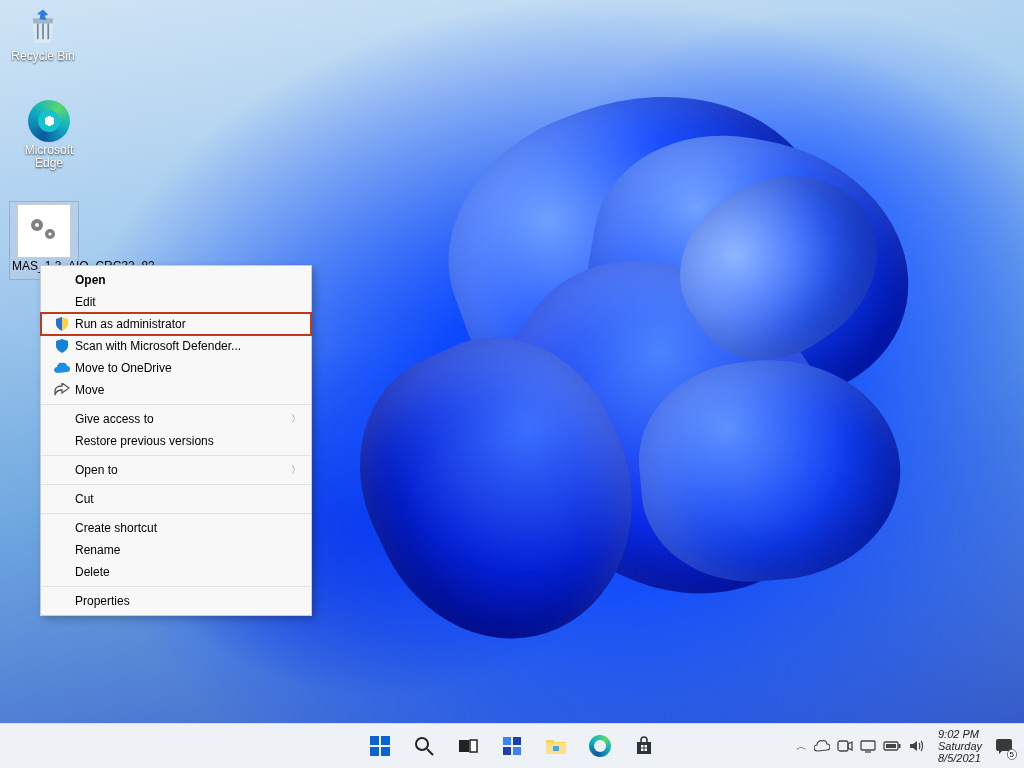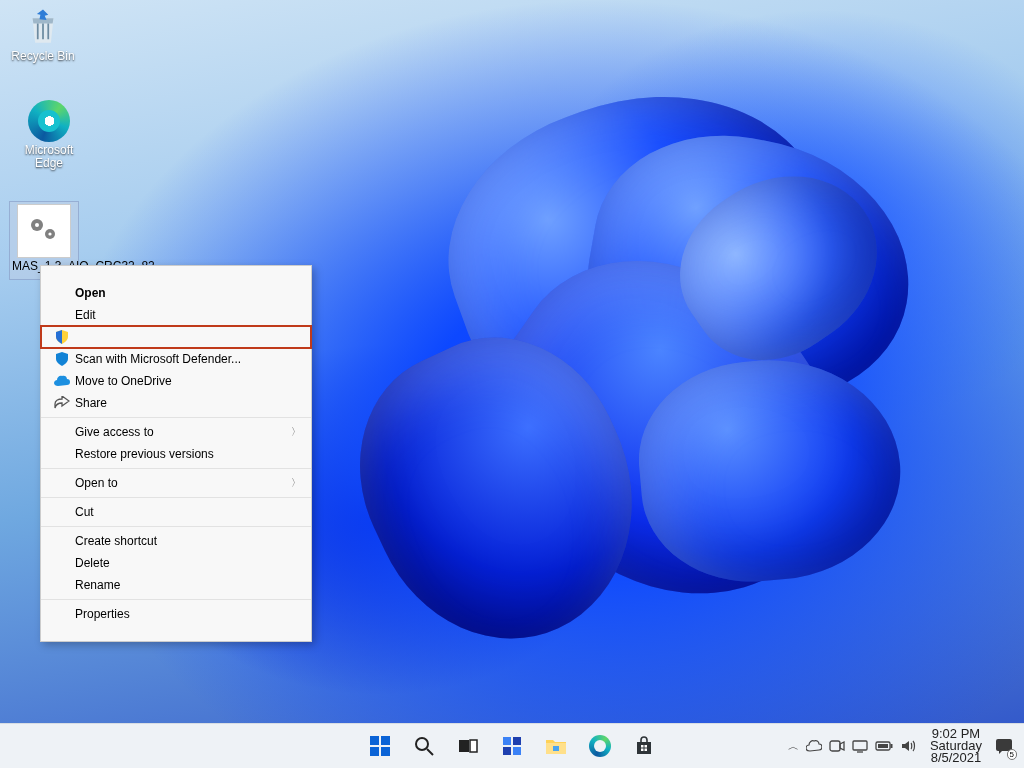--- a/index.html
+++ b/index.html
@@ -22,35 +22,35 @@
   .sel{background:rgba(190,205,230,.55);outline:1px solid rgba(140,160,200,.7);padding:2px 2px 6px;}
   
   .bin svg{width:42px;height:42px;}
   
   .edge .img{border-radius:50%;background:conic-gradient(from 200deg,#0b59a0,#10b1c2 30%,#5ed66a 55%,#10b1c2 75%,#0b59a0);}
   .edge .img::after{content:"";position:absolute;left:10px;top:10px;width:22px;height:22px;border-radius:50%;background:radial-gradient(circle at 52% 50%,#fff 0 30%,transparent 31%),radial-gradient(circle,#17c1cf 0 100%);}
   
   .cmd .img{width:52px;height:52px;background:#fff;border:1px solid #ccc;position:relative;}
   .cmd .img svg{position:absolute;left:9px;top:10px;}
   
-  .menu{position:absolute;left:40px;top:265px;width:270px;background:#f8f8f8;border:1px solid #ccc;box-shadow:3px 3px 8px rgba(0,0,0,.25);padding:16px 0;}
+  .menu{position:absolute;left:40px;top:265px;width:270px;background:#f8f8f8;border:1px solid #ccc;box-shadow:3px 3px 8px rgba(0,0,0,.25);padding:3px 0;}
   .menu .item{display:flex;align-items:center;height:22px;padding:0 10px 0 8px;position:relative;cursor:default;}
   .menu .ico{width:26px;display:flex;justify-content:center;}
   .menu .txt{flex:1 1 auto;font-size:12px;}
   .menu .bold{font-weight:600;}
   .menu .arrow{font-size:10px;color:#555;}
   .menu .sep{height:1px;background:#e2e2e2;margin:3px 0;}
   .menu .hl{outline:2px solid #c03a1a;outline-offset:-1px;}
   
   .taskbar{position:absolute;left:0;bottom:0;width:1024px;height:44px;background:#eef2f6;border-top:1px solid #d7dde3;display:flex;align-items:center;}
   .tb-center{position:absolute;left:0;right:0;display:flex;justify-content:center;gap:6px;}
   .tb-btn{width:38px;height:38px;display:flex;align-items:center;justify-content:center;border-radius:4px;}
   .tb-right{position:absolute;right:4px;display:flex;align-items:center;height:44px;}
   .tray{display:flex;align-items:center;gap:7px;padding:0 8px;color:#3a3a3a;}
-  .clock{font-size:13px;line-height:12px;text-align:center;padding:0 6px;color:#222;}
+  .clock{font-size:11px;line-height:12px;text-align:left;padding:0 6px;color:#222;font-style:italic;}
   .notif{width:32px;height:38px;display:flex;align-items:center;justify-content:center;position:relative;}
   .notif .badge{position:absolute;right:3px;bottom:5px;font-size:8px;background:#fff;border:1px solid #777;border-radius:7px;padding:0 2px;line-height:9px;}
   svg{display:block;}
 </style>
 </head>
 <body>
 
 <div class="desktop">
 
   <div class="swirl">
@@ -102,20 +102,21 @@
         <span class="ico"></span>
         <span class="txt">Edit</span>
       </div>
     <div class="item hl">
       <span class="ico">
           <svg width="16" height="16" viewBox="0 0 16 16">
             <path d="M8 1l6 2v5c0 4-6 7-6 7S2 12 2 8V3z" fill="#ffd23a"></path>
             <path d="M8 1v14S2 12 2 8V3z" fill="#2670d6"></path>
           </svg>
         </span>
+      <span class="txt">Run as administrator</span>
     </div>
     <div class="item">
       <span class="ico">
           <svg width="16" height="16" viewBox="0 0 16 16">
             <path d="M8 1l6 2v5c0 4-6 7-6 7S2 12 2 8V3z" fill="#1283d6"></path>
           </svg>
         </span>
       <span class="txt">Scan with Microsoft Defender...</span>
     </div>
     <div class="item">
@@ -125,21 +126,21 @@
           </svg>
         </span>
       <span class="txt">Move to OneDrive</span>
     </div>
     <div class="item">
       <span class="ico">
           <svg width="16" height="14" viewBox="0 0 16 14">
             <path d="M1 12V8c0-3 3-5 7-5V0l7 5-7 5V7C5 7 2 8 1 12z" fill="none" stroke="#555" stroke-width="1.3"></path>
           </svg>
         </span>
-      <span class="txt">Share</span>
+      <span class="txt">Move</span>
     </div>
     <div class="sep"></div>
     <div class="item">
         <span class="ico"></span>
         <span class="txt">Give access to</span>
         <span class="arrow">〉</span>
       </div>
     <div class="item">
         <span class="ico"></span>
         <span class="txt">Restore previous versions</span>
@@ -155,25 +156,25 @@
         <span class="ico"></span>
         <span class="txt">Cut</span>
       </div>
     <div class="sep"></div>
     <div class="item">
         <span class="ico"></span>
         <span class="txt">Create shortcut</span>
       </div>
     <div class="item">
         <span class="ico"></span>
+        <span class="txt">Rename</span>
+      </div>
+    <div class="item">
+        <span class="ico"></span>
         <span class="txt">Delete</span>
-      </div>
-    <div class="item">
-        <span class="ico"></span>
-        <span class="txt">Rename</span>
       </div>
     <div class="sep"></div>
     <div class="item">
         <span class="ico"></span>
         <span class="txt">Properties</span>
       </div>
   </div>
 
   <div class="taskbar">
     <div class="tb-center">

